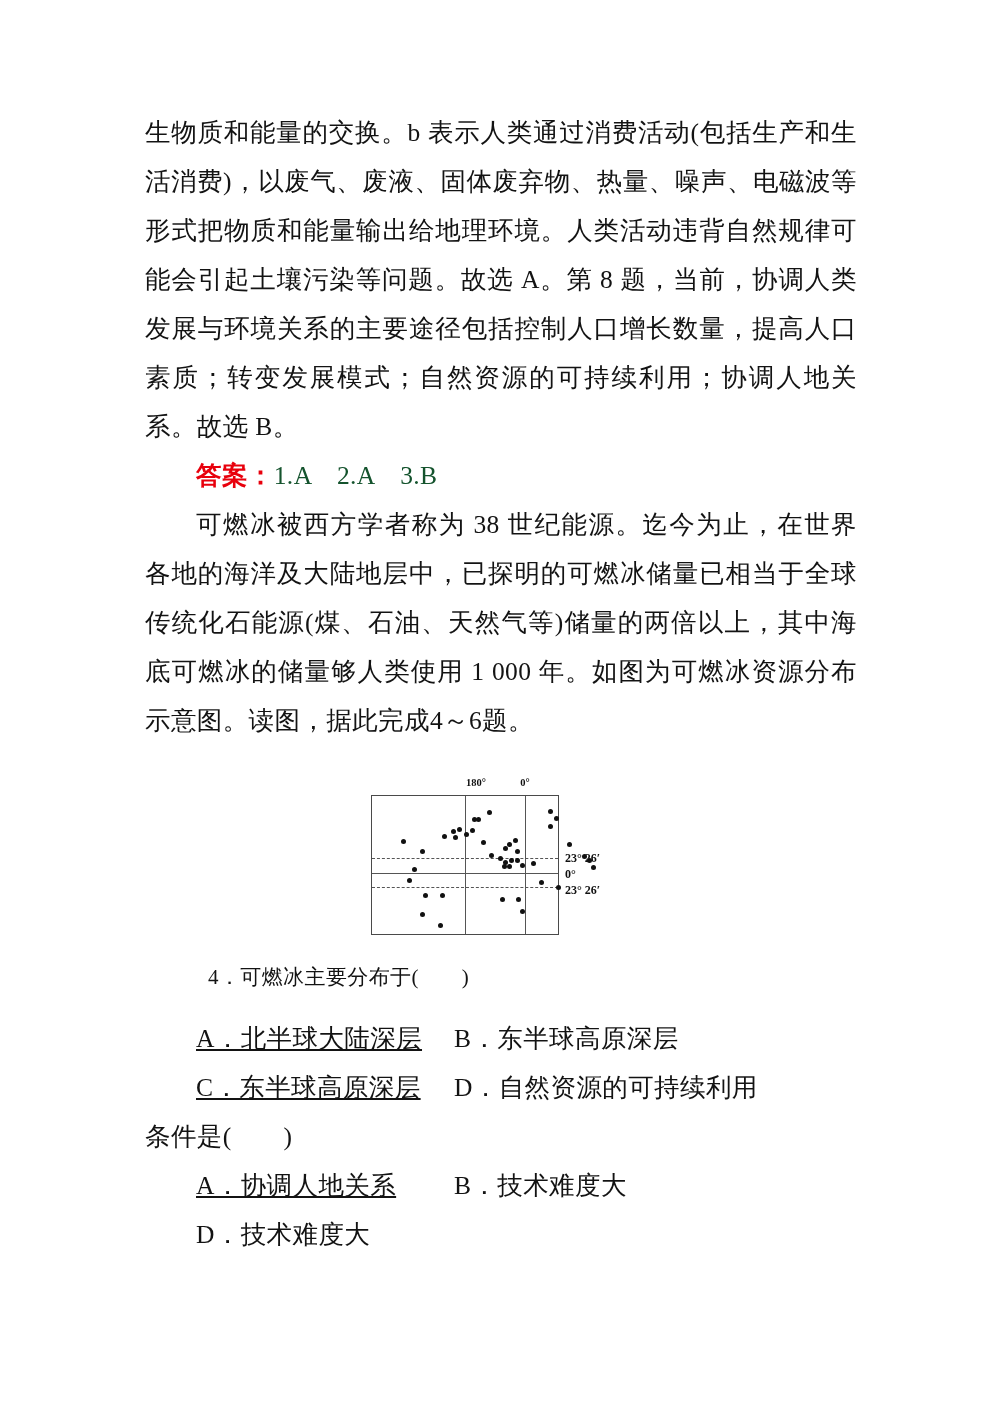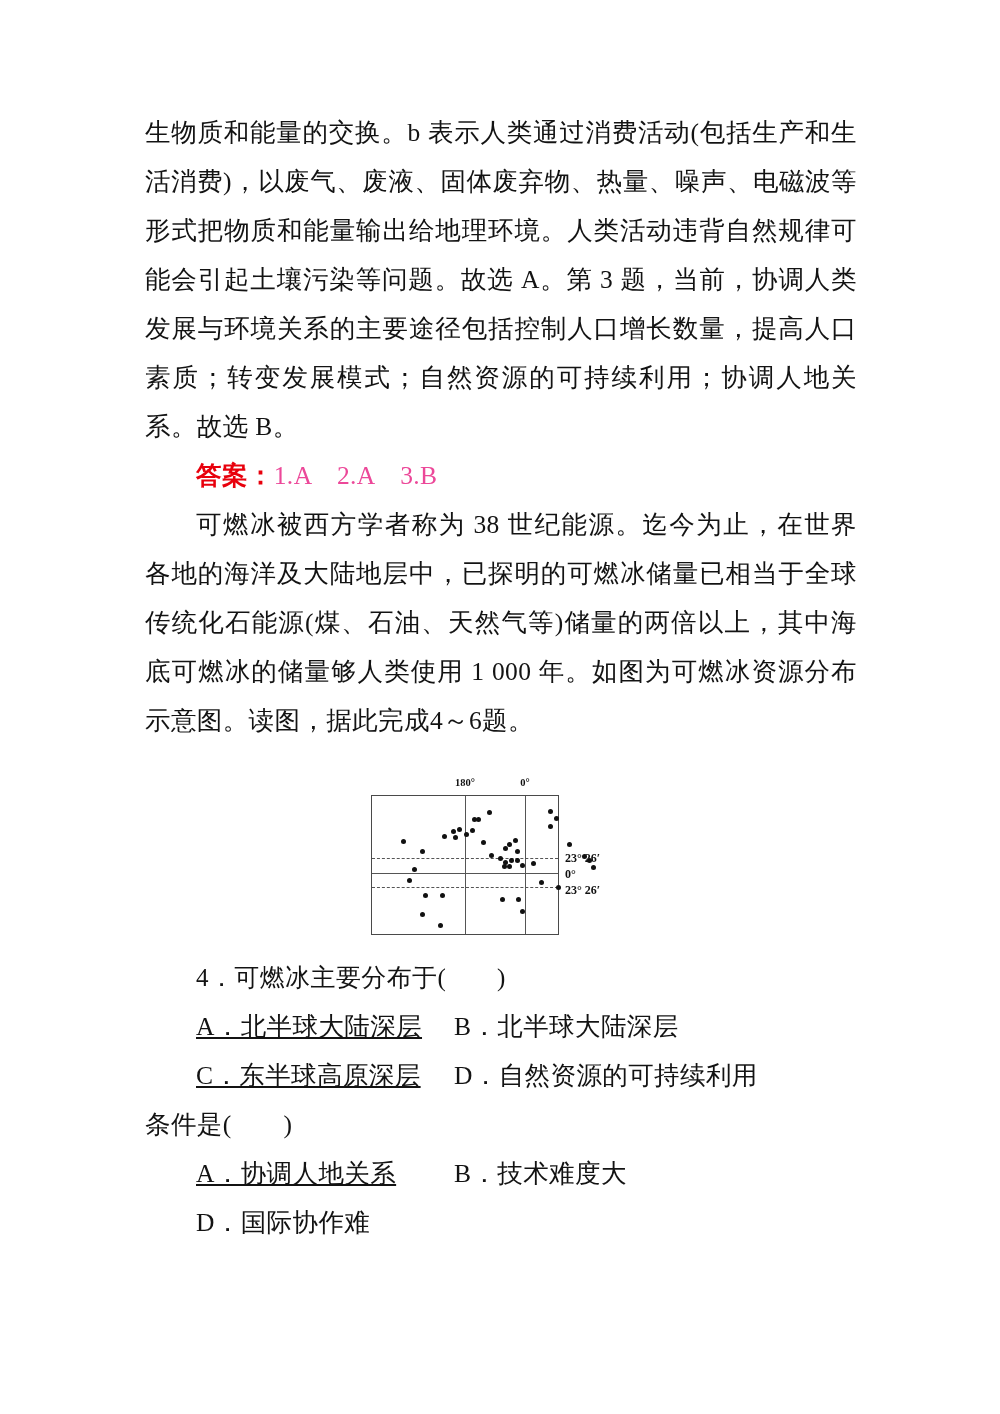--- a/index.html
+++ b/index.html
@@ -50,21 +50,21 @@
     line-height: 49px;
     letter-spacing: 0.4px;
     text-indent: 51px;
     margin: 0;
   }
   .answer-label {
     color: #e8000c;
     font-weight: bold;
   }
   .answer-values {
-    color: #ec4899;
+    color: #14532d;
   }
 
   
   .figure-wrap {
     width: 712px;
     display: flex;
     justify-content: center;
     margin-top: 22px;
     margin-bottom: 18px;
   }
@@ -129,25 +129,25 @@
     font-weight: bold;
     font-family: "Liberation Serif", "DejaVu Serif", serif;
     color: #111111;
     white-space: nowrap;
     left: 198px;
     transform: translateY(-50%);
   }
 
   
   .qstem {
-    font-size: 25px;
+    font-size: 21px;
     line-height: 49px;
     letter-spacing: 0.4px;
     text-indent: 51px;
-    margin: 0;
+    margin: 12px;
     color: #131313;
     text-align: justify;
     text-justify: inter-character;
   }
   .qstem-cont {
     font-size: 25.5px;
     line-height: 49px;
     letter-spacing: 0.4px;
     margin: 0;
     color: #131313;
@@ -163,32 +163,32 @@
   }
   .opt-a { width: 258px; flex: 0 0 258px; text-decoration: underline; }
   .opt-b { }
 </style>
 </head>
 <body>
 
 <div class="page">
   <div class="content">
 
-    <p class="para">生物质和能量的交换。b 表示人类通过消费活动(包括生产和生活消费)，以废气、废液、固体废弃物、热量、噪声、电磁波等形式把物质和能量输出给地理环境。人类活动违背自然规律可能会引起土壤污染等问题。故选 A。第 3 题，当前，协调人类发展与环境关系的主要途径包括控制人口增长数量，提高人口素质；转变发展模式；自然资源的可持续利用；协调人地关系。故选 B。</p>
+    <p class="para">生物质和能量的交换。b 表示人类通过消费活动(包括生产和生活消费)，以废气、废液、固体废弃物、热量、噪声、电磁波等形式把物质和能量输出给地理环境。人类活动违背自然规律可能会引起土壤污染等问题。故选 A。第 8 题，当前，协调人类发展与环境关系的主要途径包括控制人口增长数量，提高人口素质；转变发展模式；自然资源的可持续利用；协调人地关系。故选 B。</p>
 
     <p class="answer-line">
       <span class="answer-label">答案：</span><span class="answer-values">1.A　2.A　3.B</span>
     </p>
 
     <p class="para indent">可燃冰被西方学者称为 38 世纪能源。迄今为止，在世界各地的海洋及大陆地层中，已探明的可燃冰储量已相当于全球传统化石能源(煤、石油、天然气等)储量的两倍以上，其中海底可燃冰的储量够人类使用 1 000 年。如图为可燃冰资源分布示意图。读图，据此完成4～6题。</p>
 
     <div class="figure-wrap">
       <div class="figure">
 
-        <span class="lbl-top" style="left:98px;">180°</span>
+        <span class="lbl-top" style="left:109px;">180°</span>
         <span class="lbl-top" style="left:158px;">0°</span>
 
         <div class="map-frame">
           <div class="meridian" style="left:50%;"></div>
           <div class="meridian" style="left:82%;"></div>
 
           <div class="tropic" style="top:45%;"></div>
           <div class="equator" style="top:56%;"></div>
           <div class="tropic" style="top:66%;"></div>
 
@@ -241,30 +241,30 @@
 
         <span class="lbl-right" style="top:91px;">23° 26′</span>
         <span class="lbl-right" style="top:107px;">0°</span>
         <span class="lbl-right" style="top:123px;">23° 26′</span>
       </div>
     </div>
 
     <p class="qstem">4．可燃冰主要分布于(　　)</p>
     <div class="opt-row">
       <span class="opt-a">A．北半球大陆深层</span>
-      <span class="opt-b">B．北半球大陆深层</span>
+      <span class="opt-b">B．东半球高原深层</span>
     </div>
     <div class="opt-row">
       <span class="opt-a">C．东半球高原深层</span>
       <span class="opt-b">D．自然资源的可持续利用</span>
     </div>
 
     <p class="qstem-cont">条件是(　　)</p>
     <div class="opt-row">
       <span class="opt-a">A．协调人地关系</span>
       <span class="opt-b">B．技术难度大</span>
     </div>
     <div class="opt-row">
-      <span class="opt-b">D．国际协作难</span>
+      <span class="opt-b">D．技术难度大</span>
     </div>
 
   </div>
 </div>
 
 </body></html>

